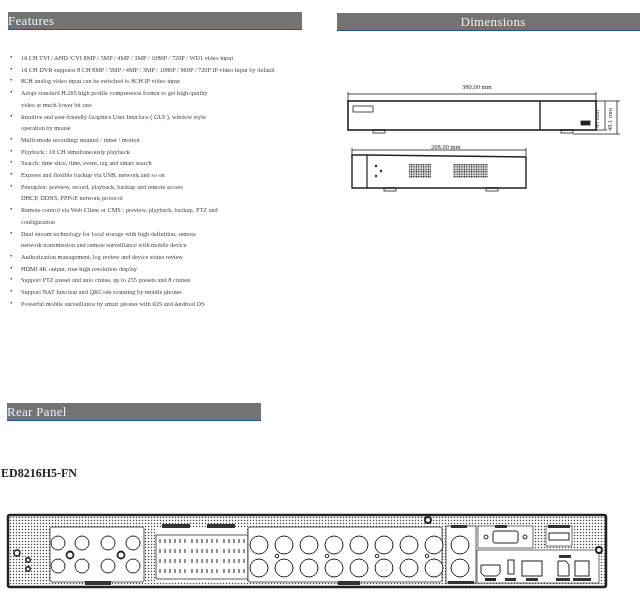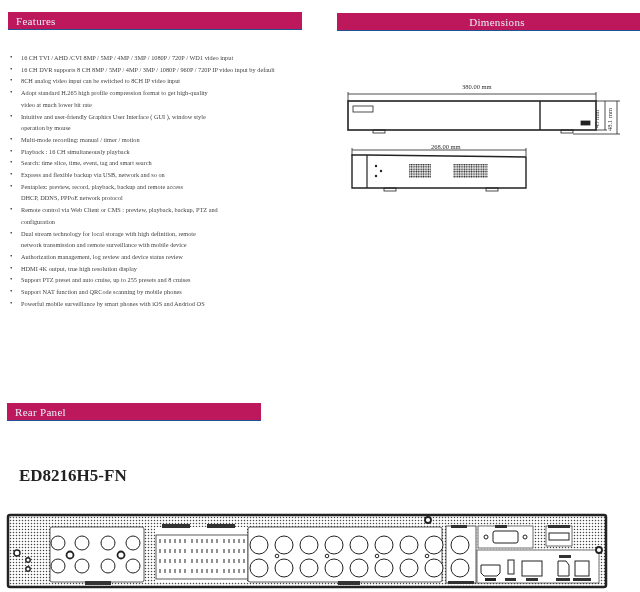--- a/index.html
+++ b/index.html
@@ -1,27 +1,27 @@
 <!DOCTYPE html>
 <html><head>
 <meta charset="utf-8">
 <style>
   html, body { margin:0; padding:0; background:#ffffff; }
   body { width:640px; height:592px; position:relative; overflow:hidden; font-family:"Liberation Serif","DejaVu Serif",serif; color:#3a3a3a; }
-  .bar { position:absolute; height:18px; background:#be185d; border-bottom:1px solid #1f5596; color:#e8f0fb; font-size:11px; line-height:18px; padding-left:8px; box-sizing:border-box; letter-spacing:0.3px; }
+  .bar { position:absolute; height:18px; background:#737373; border-bottom:1px solid #1f5596; color:#e8f0fb; font-size:13px; line-height:18px; box-sizing:border-box; letter-spacing:0.3px; }
   #bar-features { left:8px; top:12px; width:294px; }
   #bar-dimensions { left:337px; top:13px; width:312px;text-align:center; }
   #bar-rear { left:7px; top:403px; width:254px; }
 
   ul.features { position:absolute; left:8px; top:52px; margin:0; padding:0; list-style:none; width:330px; }
   ul.features li { position:relative; font-size:6.3px; line-height:11.7px; padding-left:13px; white-space:nowrap; color:#444; }
   ul.features li .bullet { position:absolute; left:2px; top:0; font-size:7px; color:#333; }
   ul.features li .cont { display:block; }
 
-  .model { position:absolute; left:19px; top:466px; font-weight:bold; font-size:17px; color:#222; }
+  .model { position:absolute; left:1px; top:466px; font-weight:bold; font-size:12px; color:#222; }
 
   .dimlabel { position:absolute; font-size:6.5px; color:#333; }
   svg { position:absolute; }
 </style>
 </head>
 <body>
 
 <div id="bar-features" class="bar">Features</div>
 <div id="bar-dimensions" class="bar">Dimensions</div>
 <div id="bar-rear" class="bar">Rear Panel</div>

